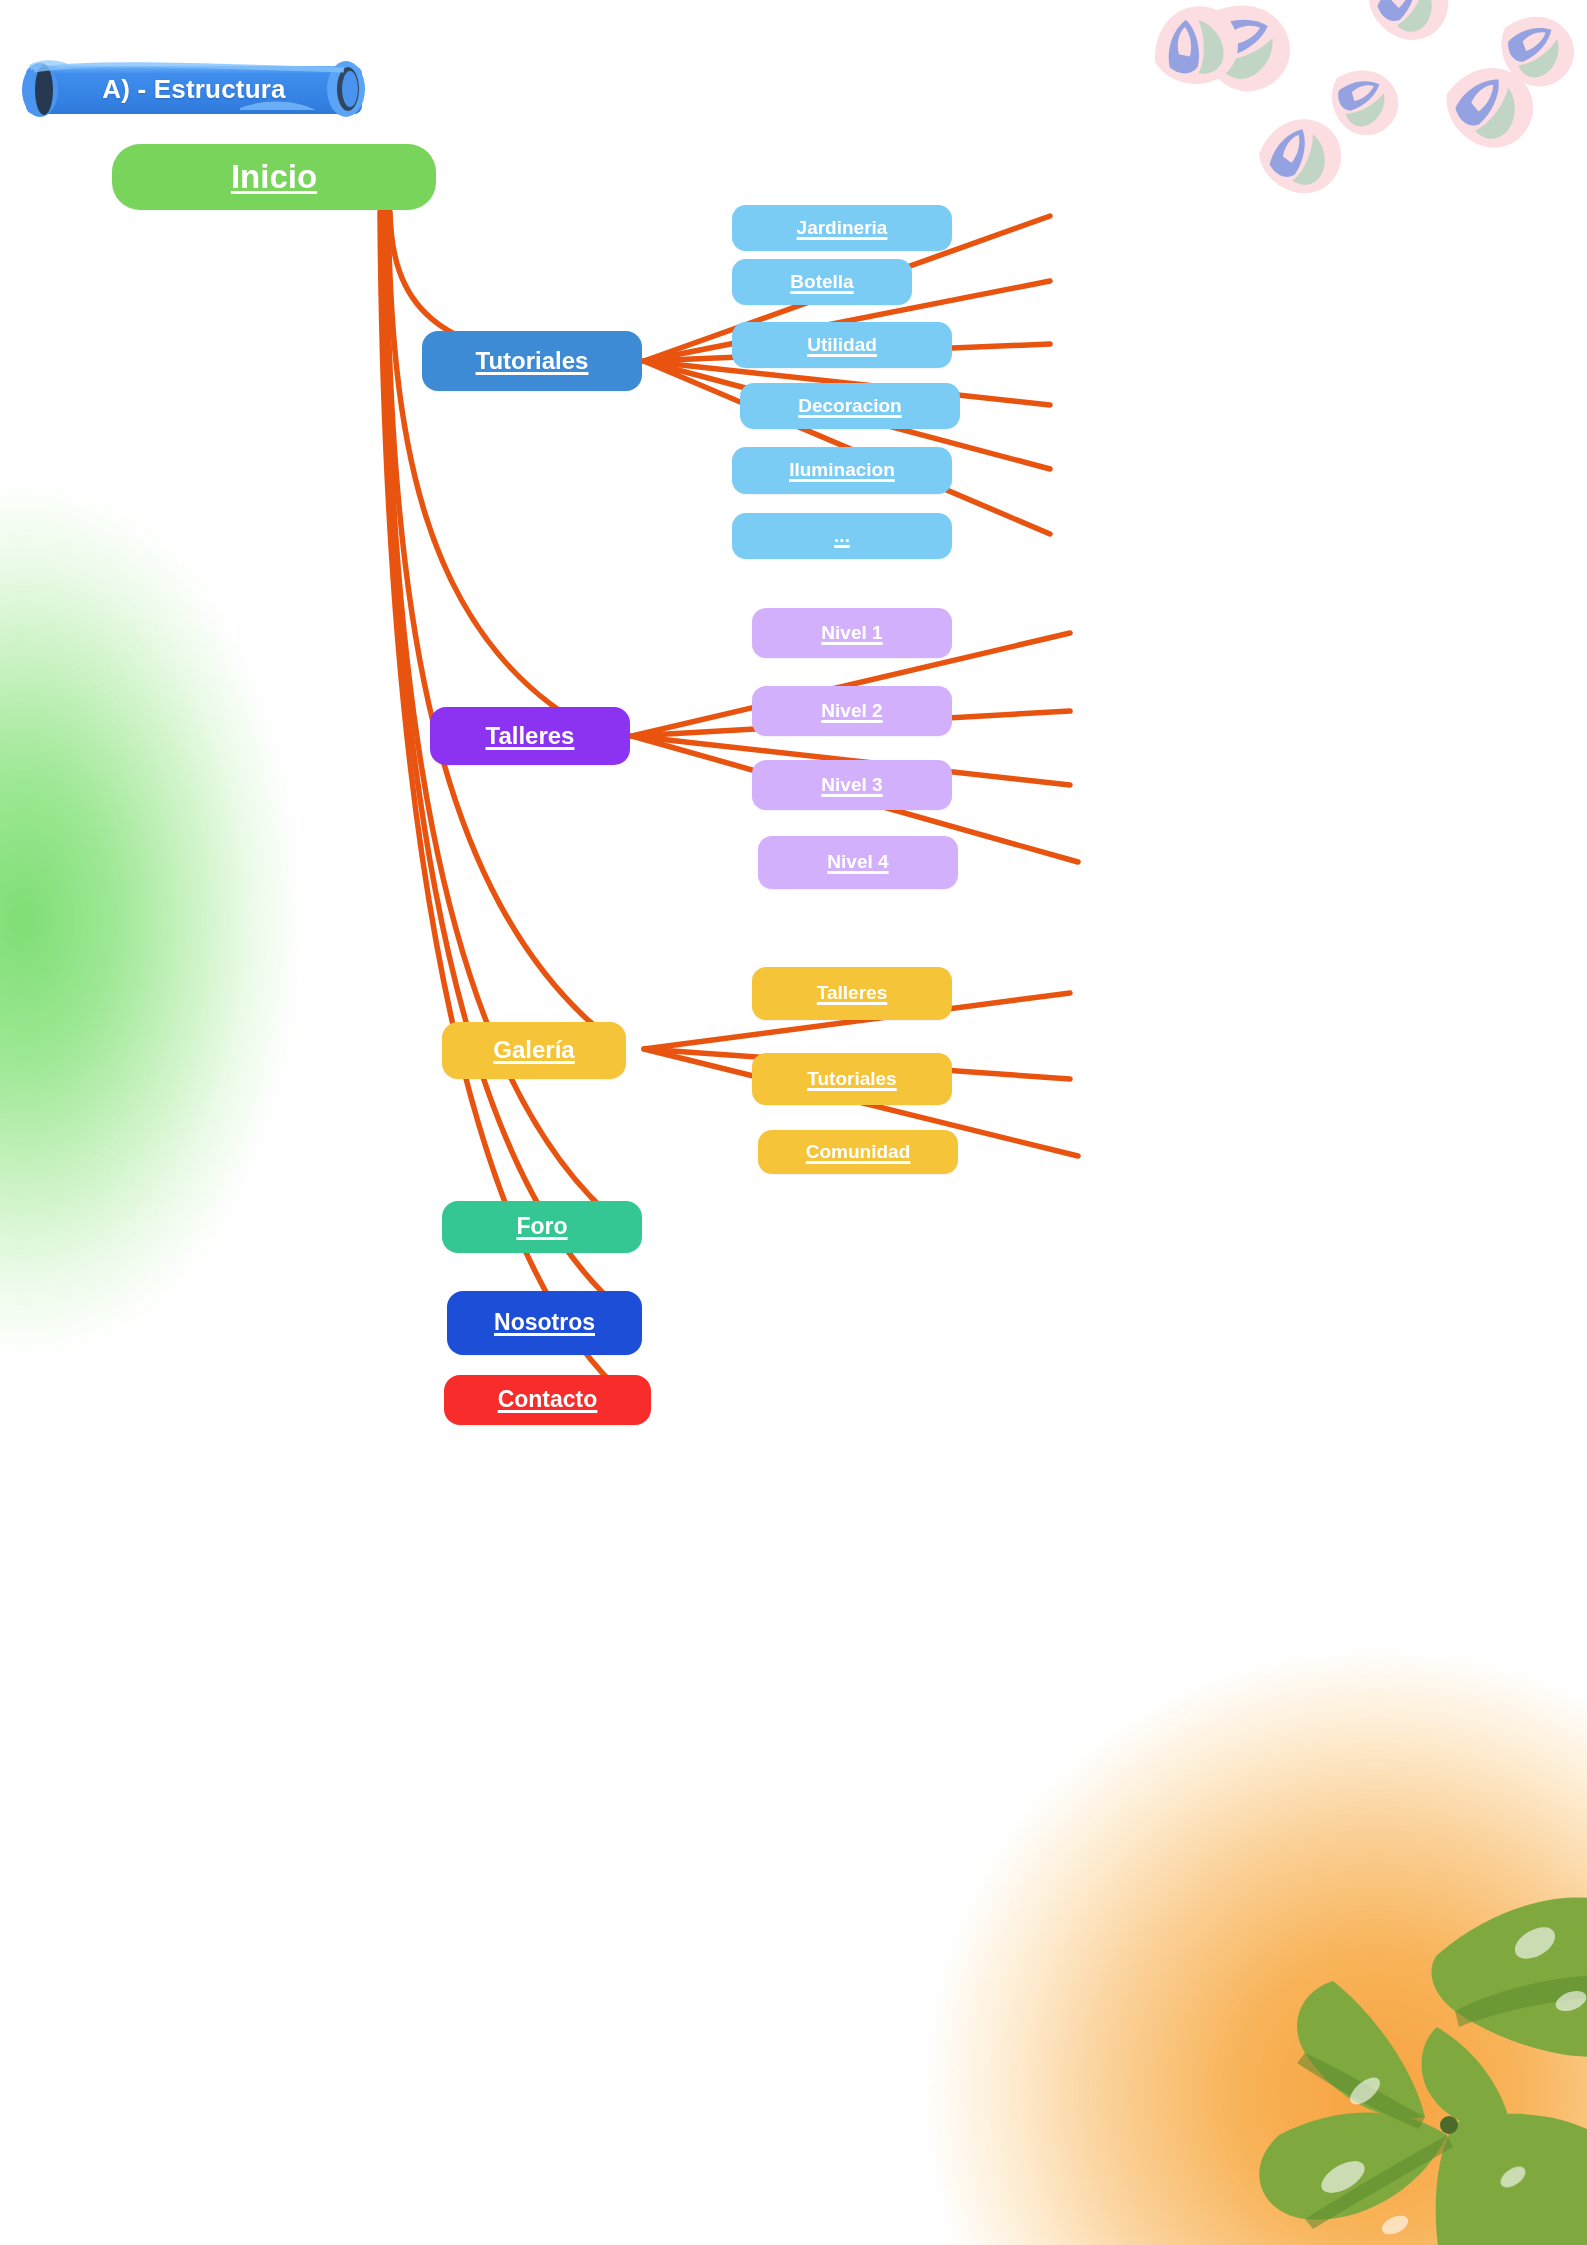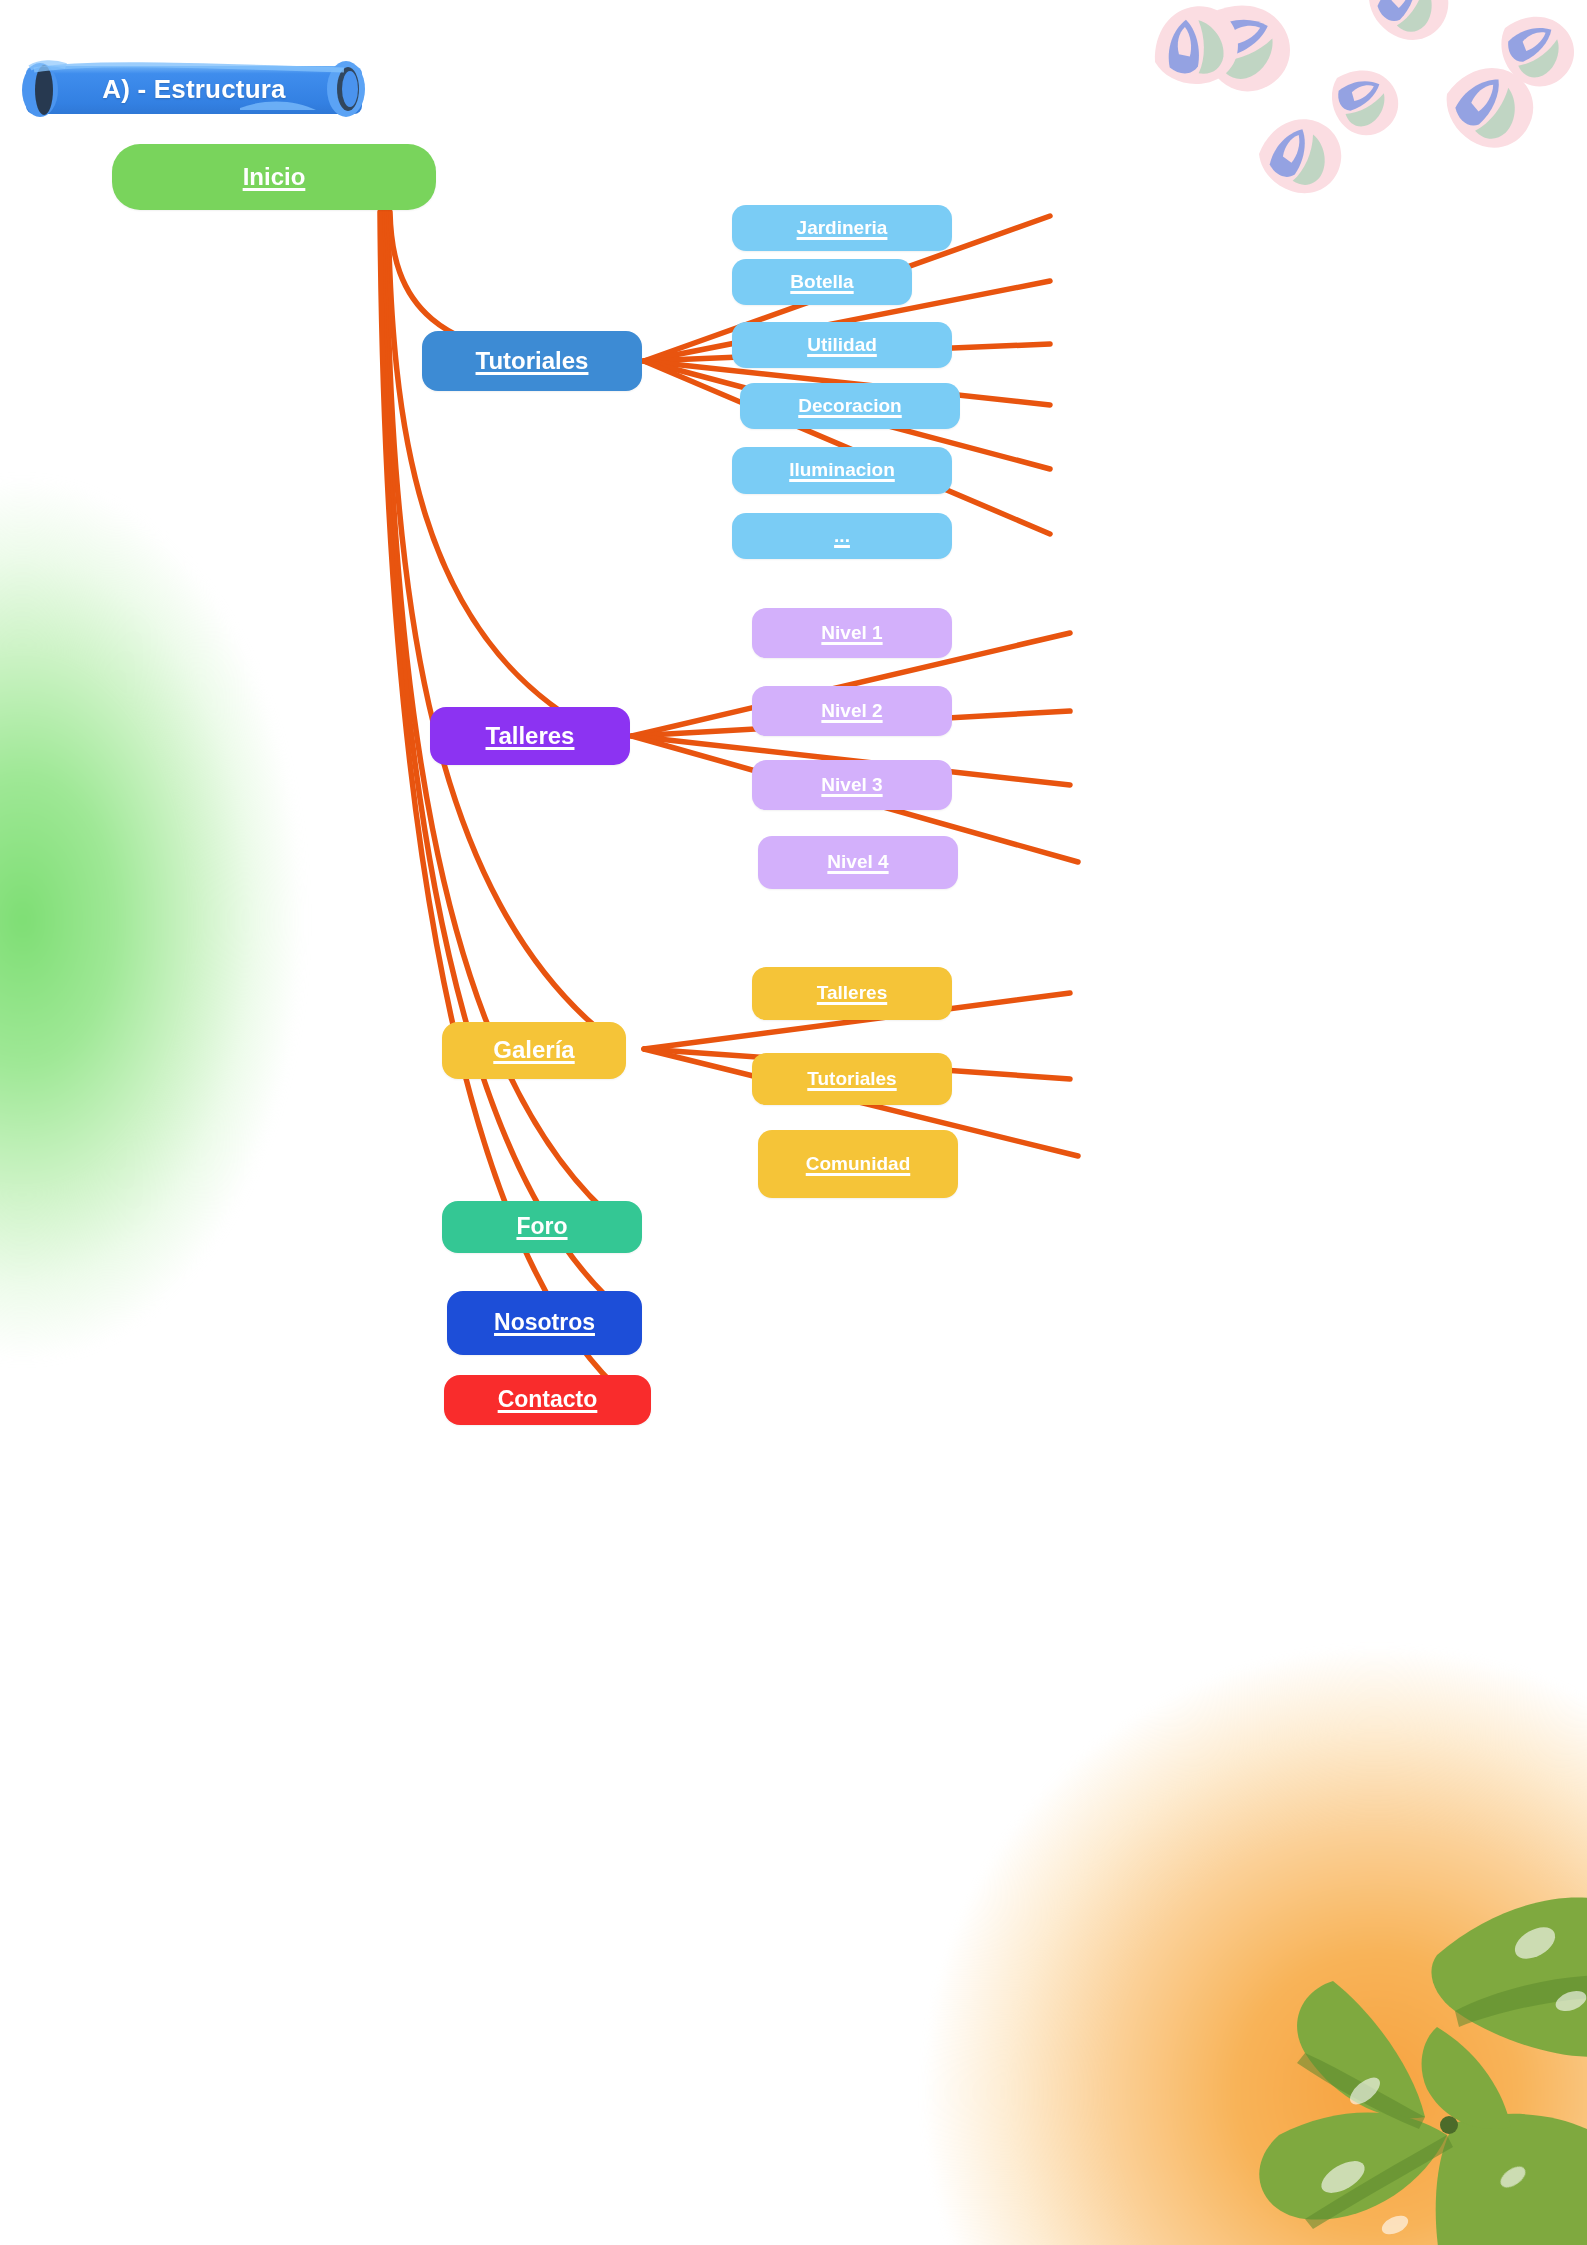--- a/index.html
+++ b/index.html
@@ -54,21 +54,21 @@
   }
   .node span{
     text-decoration:underline;
     text-underline-offset:3px;
     text-decoration-thickness:2.5px;
     line-height:1.1;
     display:inline-block;
   }
   .lvl1{font-size:24px;border-radius:16px;}
   .lvl2{font-size:19px;border-radius:14px;}
-  .root{font-size:24px;border-radius:28px;}
+  .root{font-size:33px;border-radius:28px;}
 </style>
 </head>
 <body>
 
 <div id="stage">
 
   <div class="blob-green"></div>
   <div class="blob-orange"></div>
 
   <svg class="petals" viewBox="0 0 470 300">
@@ -211,21 +211,21 @@
 
   <div class="node lvl1" style="left:442px;top:1022px;width:184px;height:57px;background:#f5c438;">
     <span>Galería</span>
   </div>
   <div class="node lvl2" style="left:752px;top:967px;width:200px;height:53px;background:#f5c438;">
     <span>Talleres</span>
   </div>
   <div class="node lvl2" style="left:752px;top:1053px;width:200px;height:52px;background:#f5c438;">
     <span>Tutoriales</span>
   </div>
-  <div class="node lvl2" style="left:758px;top:1130px;width:200px;height:68px;background:#f5c438;">
+  <div class="node lvl2" style="left:758px;top:1130px;width:200px;height:44px;background:#f5c438;">
     <span>Comunidad</span>
   </div>
 
   <div class="node lvl1" style="left:442px;top:1201px;width:200px;height:52px;background:#34c794;font-size:23px;">
     <span>Foro</span>
   </div>
   <div class="node lvl1" style="left:447px;top:1291px;width:195px;height:64px;background:#1d4ed8;font-size:23px;align-items:center;">
     <span>Nosotros</span>
   </div>
   <div class="node lvl1" style="left:444px;top:1375px;width:207px;height:50px;background:#f92c2c;font-size:23px;">

